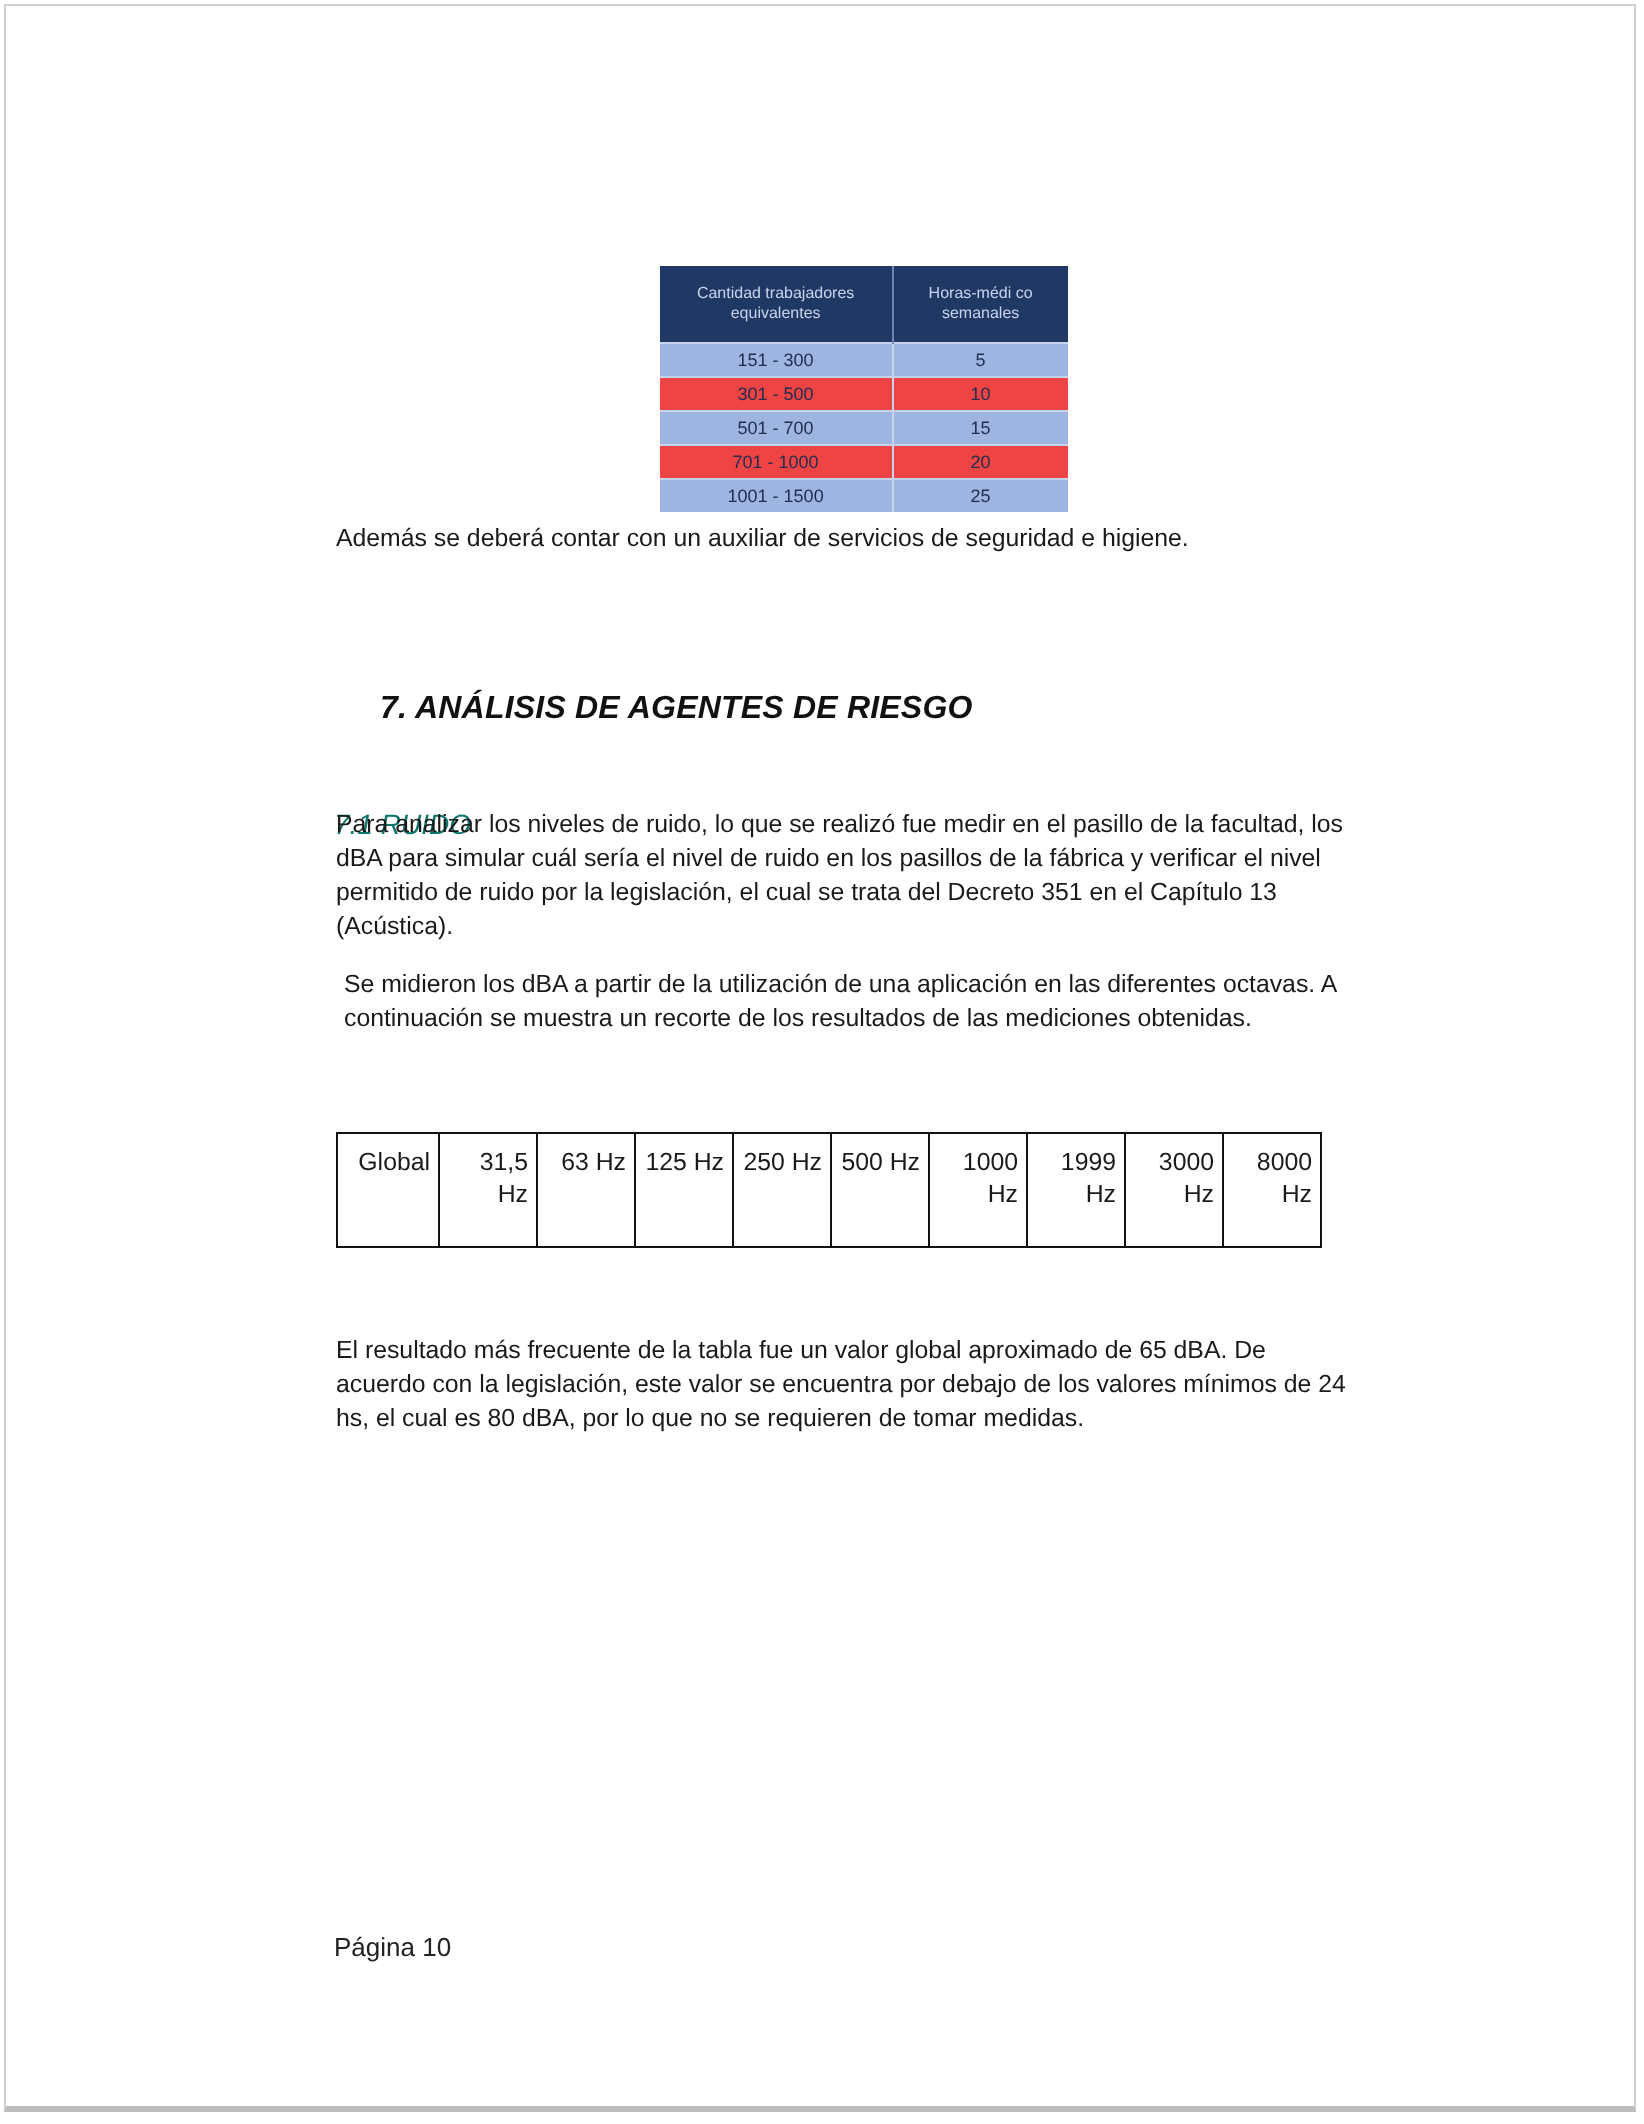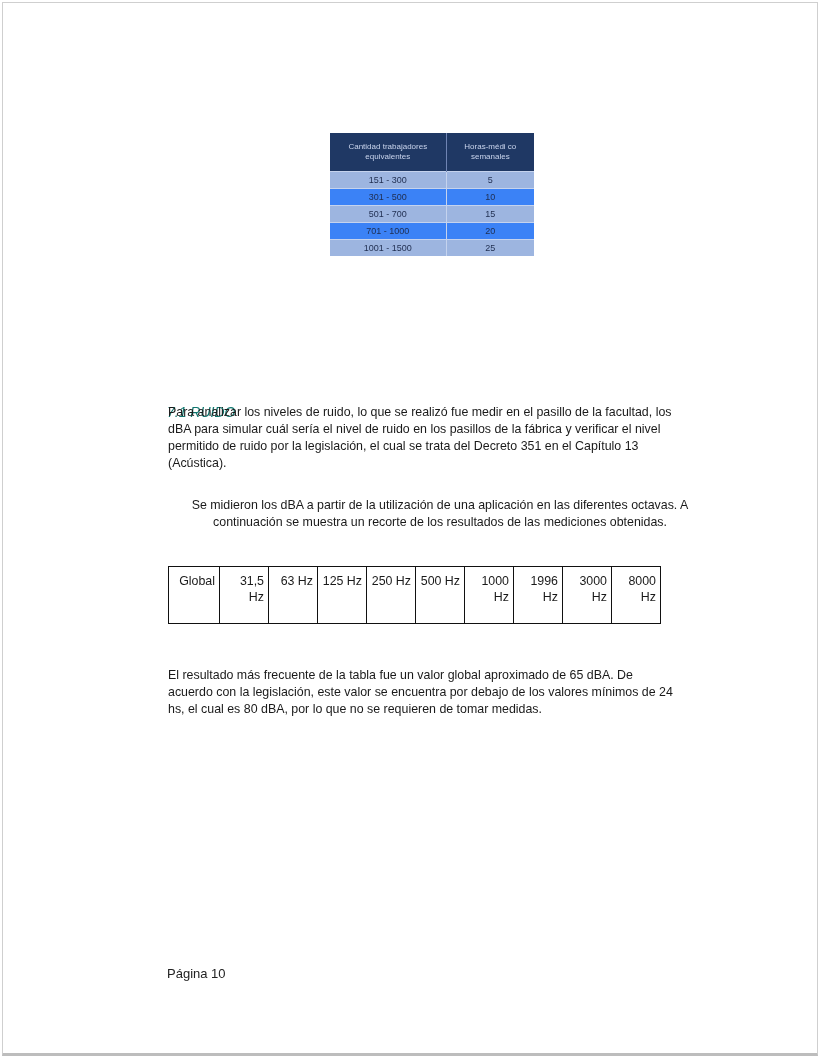--- a/index.html
+++ b/index.html
@@ -42,21 +42,21 @@
       color: #c9d4ec;
       font-weight: normal;
       line-height: 10px;
       padding: 1px 2px;
       border-right: 1px solid #6f84b3;
       height: 36px;
       vertical-align: middle;
     }
     .staff-table th:last-child { border-right: none; }
     .staff-table td {
-      background: #3b82f6;
+      background: #ef4444;
       color: #1f2d4f;
       font-size: 9px;
       height: 16px;
       border-top: 1px solid #c5d3ee;
       border-right: 1px solid #c5d3ee;
       padding: 0;
     }
     .staff-table tr:nth-child(odd) td { background: #9db5e0; }
     .staff-table td:last-child { border-right: none; }
 
@@ -141,37 +141,39 @@
         <td>701 - 1000</td>
         <td>20</td>
       </tr>
       <tr>
         <td>1001 - 1500</td>
         <td>25</td>
       </tr>
     </tbody>
   </table>
 
+  <p class="text" style="top:258px;margin:0;">Además se deberá contar con un auxiliar de servicios de seguridad e higiene.</p>
 
+  <div class="heading">7.  ANÁLISIS DE AGENTES DE RIESGO</div>
   <div class="subheading">7.1 RUIDO</div>
 
   <p class="text" style="top:401px;margin:0;">Para analizar los niveles de ruido, lo que se realizó fue medir en el pasillo de la facultad, los dBA para simular cuál sería el nivel de ruido en los pasillos de la fábrica y verificar el nivel permitido de ruido por la legislación, el cual se trata del Decreto 351 en el Capítulo 13 (Acústica).</p>
-  <p class="text" style="top:477px;margin:17px;text-align:center;">Se midieron los dBA a partir de la utilización de una aplicación en las diferentes octavas.  A continuación se muestra un recorte de los resultados de las mediciones obtenidas.</p>
+  <p class="text" style="top:477px;margin:4px;">Se midieron los dBA a partir de la utilización de una aplicación en las diferentes octavas.  A continuación se muestra un recorte de los resultados de las mediciones obtenidas.</p>
 
   <table class="freq-table">
     <tbody>
         <tr class="hdr">
       <td style="width:42px">Global</td>
       <td style="width:40px">31,5 Hz</td>
       <td style="width:40px">63 Hz</td>
       <td style="width:40px">125 Hz</td>
       <td style="width:40px">250 Hz</td>
       <td style="width:40px">500 Hz</td>
       <td style="width:40px">1000 Hz</td>
-      <td style="width:40px">1996 Hz</td>
+      <td style="width:40px">1999 Hz</td>
       <td style="width:40px">3000 Hz</td>
       <td style="width:40px">8000 Hz</td>
     </tr>
   </tbody>
     </table>
 
   <p class="text" style="top:664px;margin:0;">El resultado más frecuente de la tabla fue un valor global aproximado de 65 dBA. De acuerdo con la legislación, este valor se encuentra por debajo de los valores mínimos de 24 hs, el cual es 80 dBA, por lo que no se requieren de tomar medidas.</p>
 
   <div class="footer">Página 10</div>
 </div>

